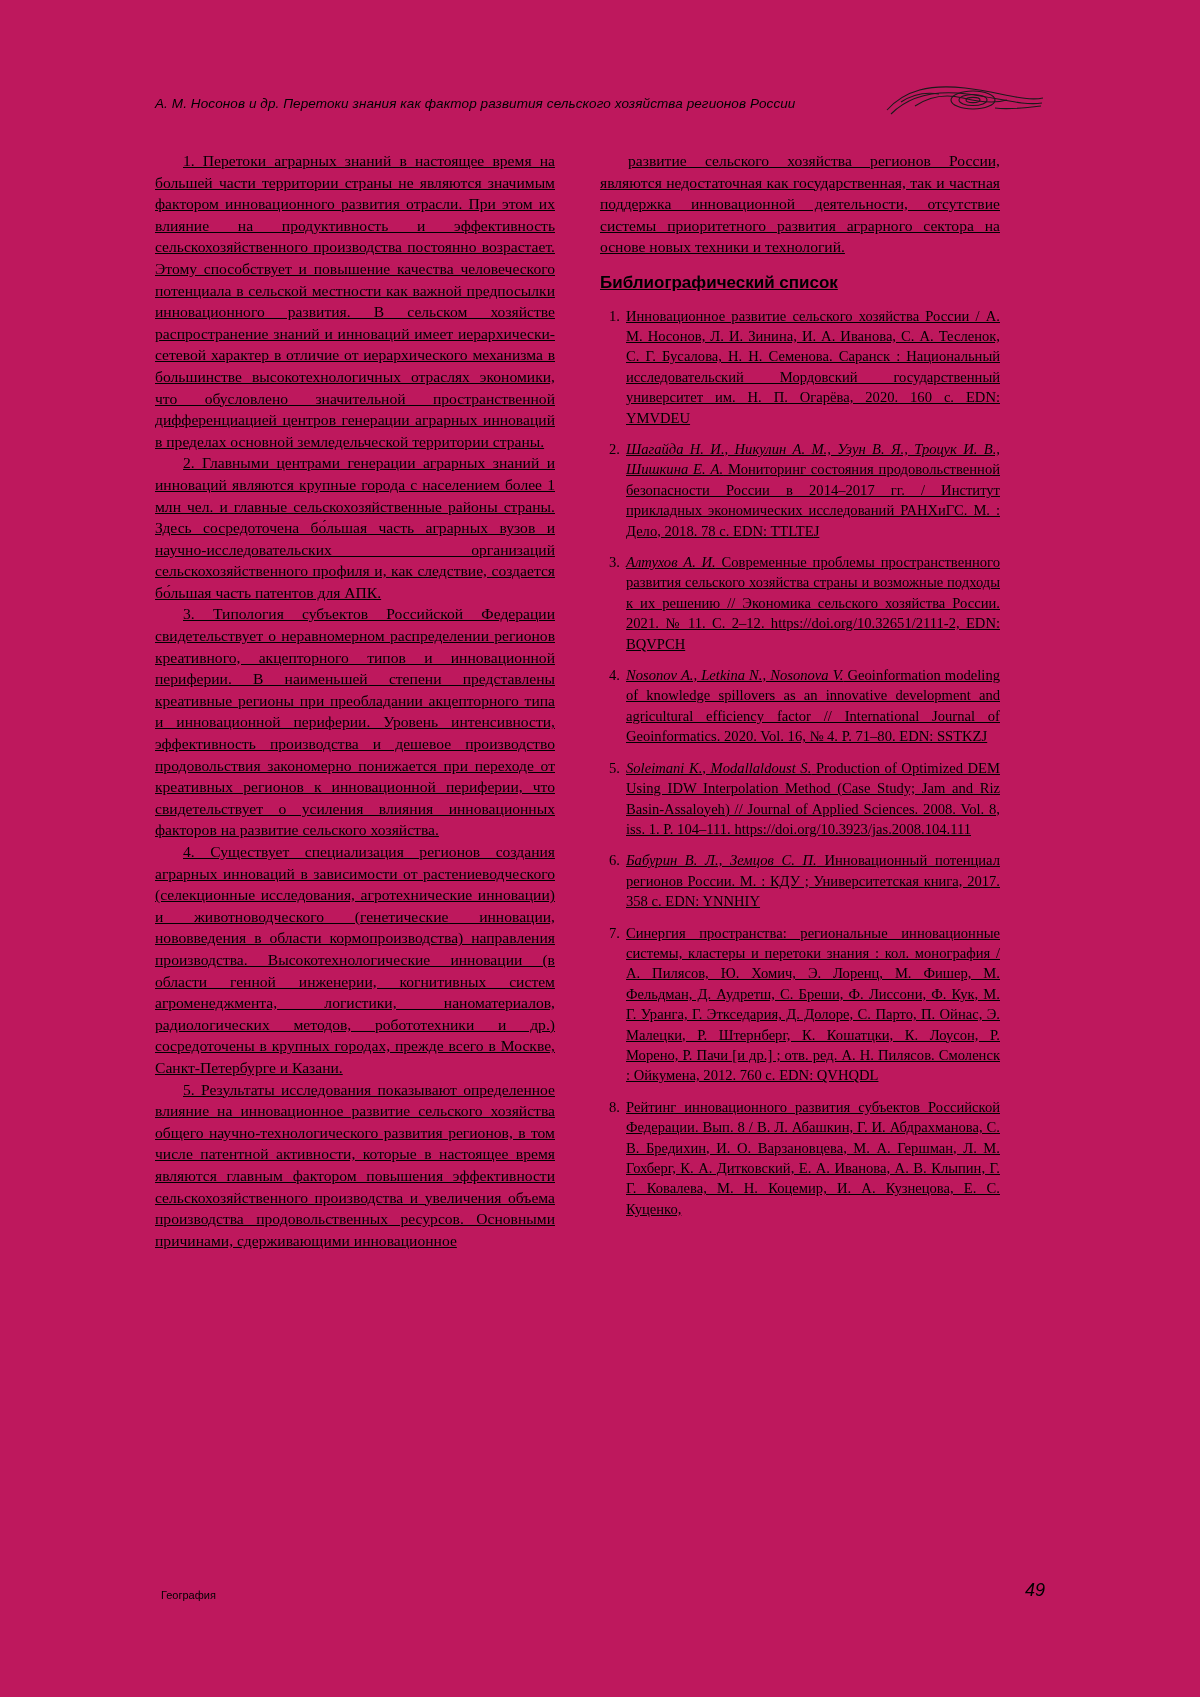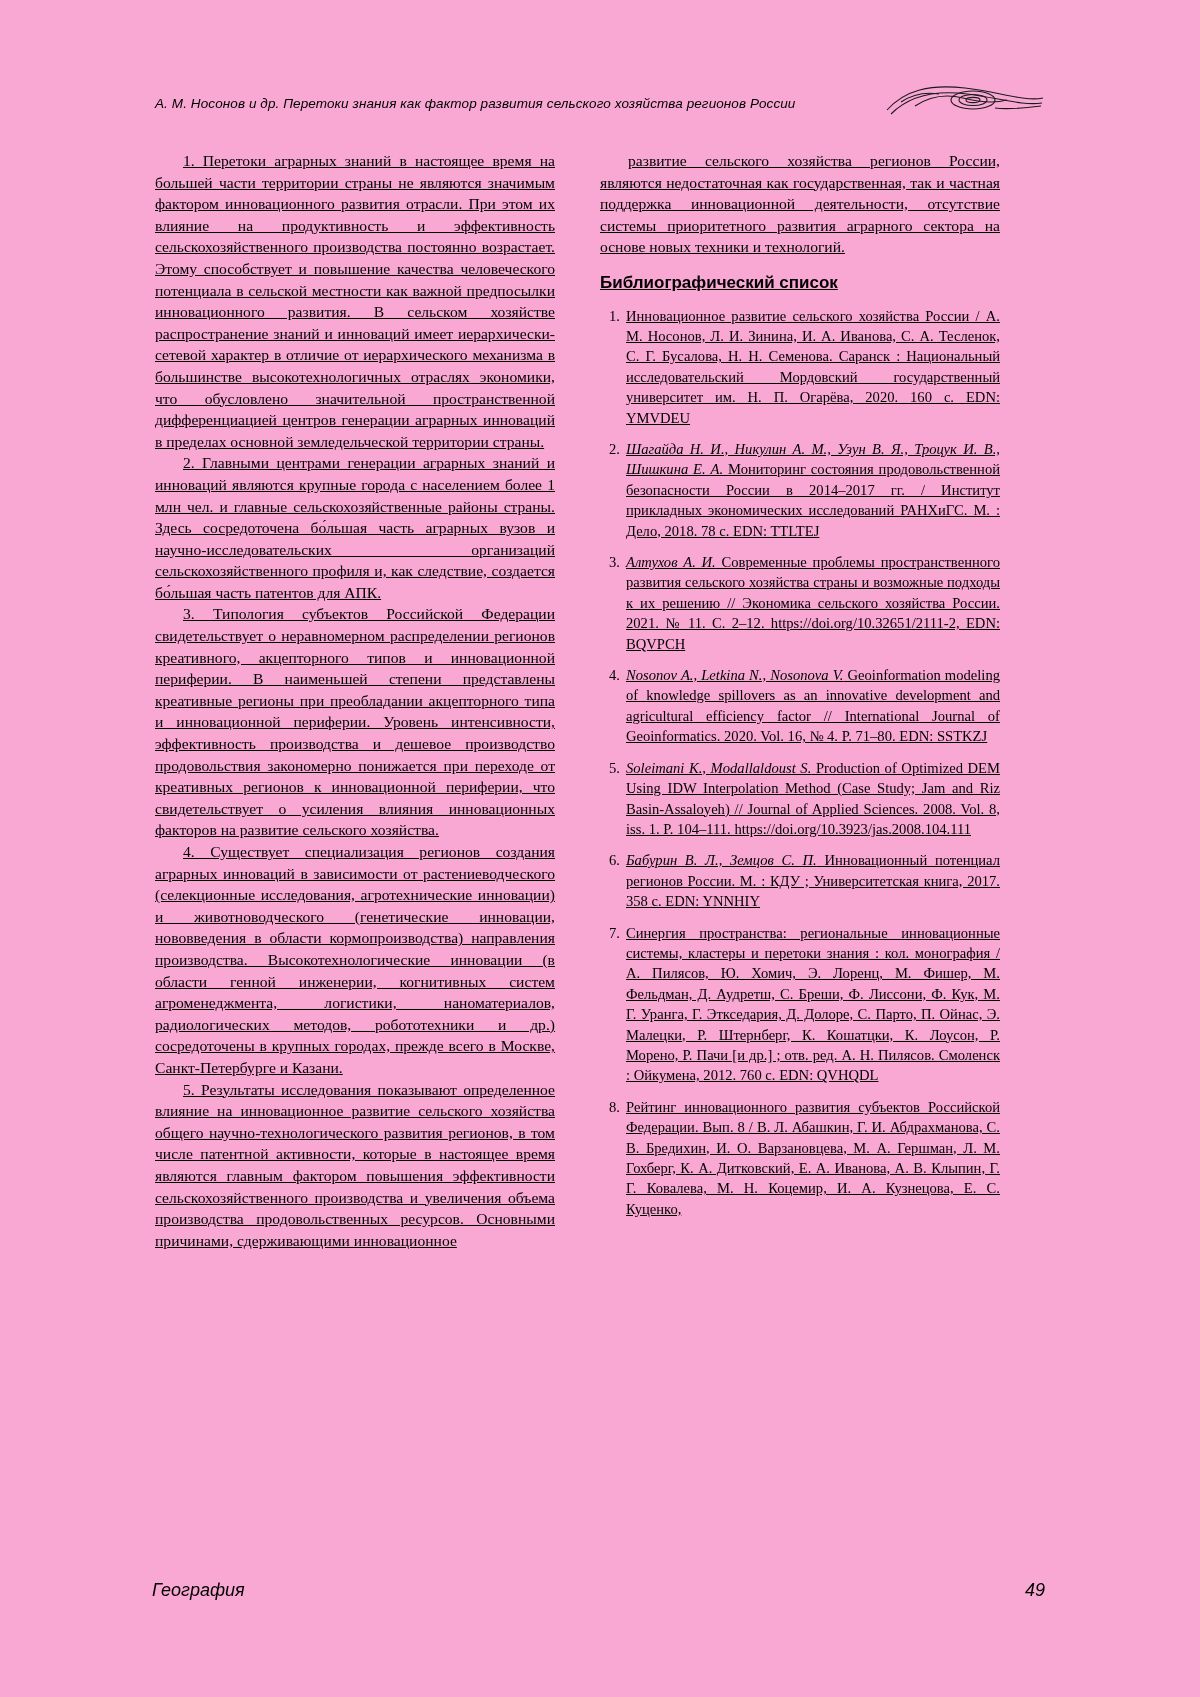--- a/index.html
+++ b/index.html
@@ -4,21 +4,21 @@
 <style>
   html, body {
     margin: 0;
     padding: 0;
     background: #ffffff;
   }
   .page {
     position: relative;
     width: 1200px;
     height: 1697px;
-    background: #f9a8d4;
+    background: #be185d;
     font-family: "Liberation Serif", serif;
     color: #000000;
     box-sizing: border-box;
     overflow: hidden;
   }
 
   
   .running-head {
     position: absolute;
     top: 92px;
@@ -96,25 +96,24 @@
     top: 0;
     width: 20px;
     text-align: right;
     font-size: 14.6px;
   }
   ol.bib li i { font-style: italic; }
 
   
   .footer-left {
     position: absolute;
-    left: 152px;
+    left: 161px;
     bottom: 96px;
     font-family: "Liberation Sans", sans-serif;
-    font-style: italic;
-    font-size: 18px;
+    font-size: 11px;
   }
   .footer-right {
     position: absolute;
     right: 155px;
     bottom: 96px;
     font-family: "Liberation Sans", sans-serif;
     font-style: italic;
     font-size: 18px;
   }
 </style>

